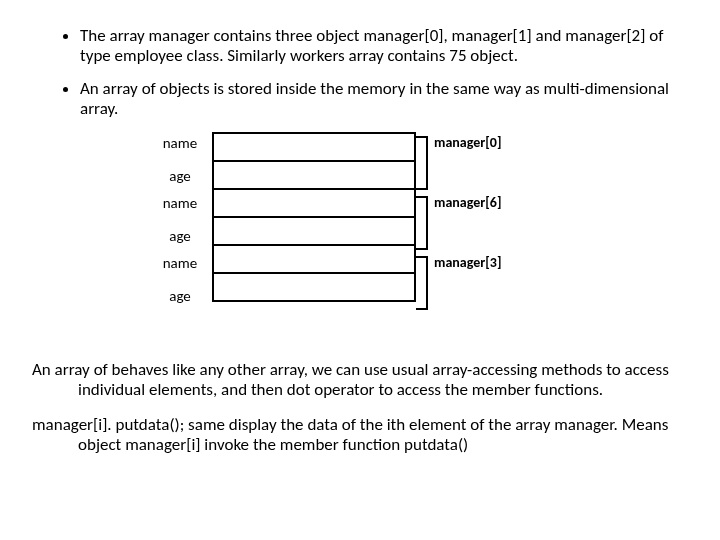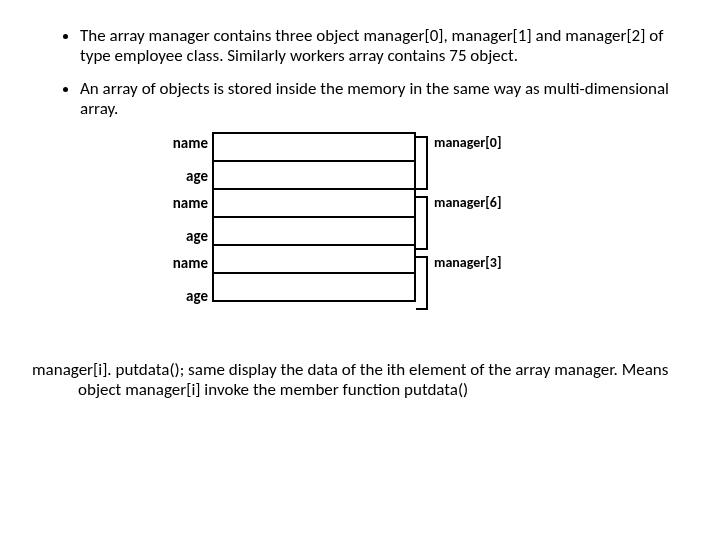--- a/index.html
+++ b/index.html
@@ -43,23 +43,23 @@
   .cell {
     width: 200px;
     height: 28px;
     border-bottom: 2px solid #000;
     box-sizing: border-box;
   }
   .field-label {
     position: absolute;
     left: 0;
     width: 56px;
-    text-align: right;
+    text-align: center;
     font-size: 15px;
-    font-weight: 700;
+    font-weight: 400;
   }
   .fl-0 { top: 3px; }
   .fl-1 { top: 36px; }
   .fl-2 { top: 63px; }
   .fl-3 { top: 96px; }
   .fl-4 { top: 123px; }
   .fl-5 { top: 156px; }
 
   .brace {
     position: absolute;
@@ -124,15 +124,16 @@
 
     <div class="brace br-0"></div>
     <div class="brace br-1"></div>
     <div class="brace br-2"></div>
 
     <div class="index-label il-0">manager[0]</div>
     <div class="index-label il-1">manager[6]</div>
     <div class="index-label il-2">manager[3]</div>
   </div>
 
+  <p class="para">An array of behaves like any other array, we can use usual array-accessing methods to access individual elements, and then dot operator to access the member functions.</p>
   <p class="hang">manager[i]. putdata();  same display the data of the ith element of the array manager. Means object manager[i] invoke the member function putdata()</p>
 
 </div>
 
 </body></html>

